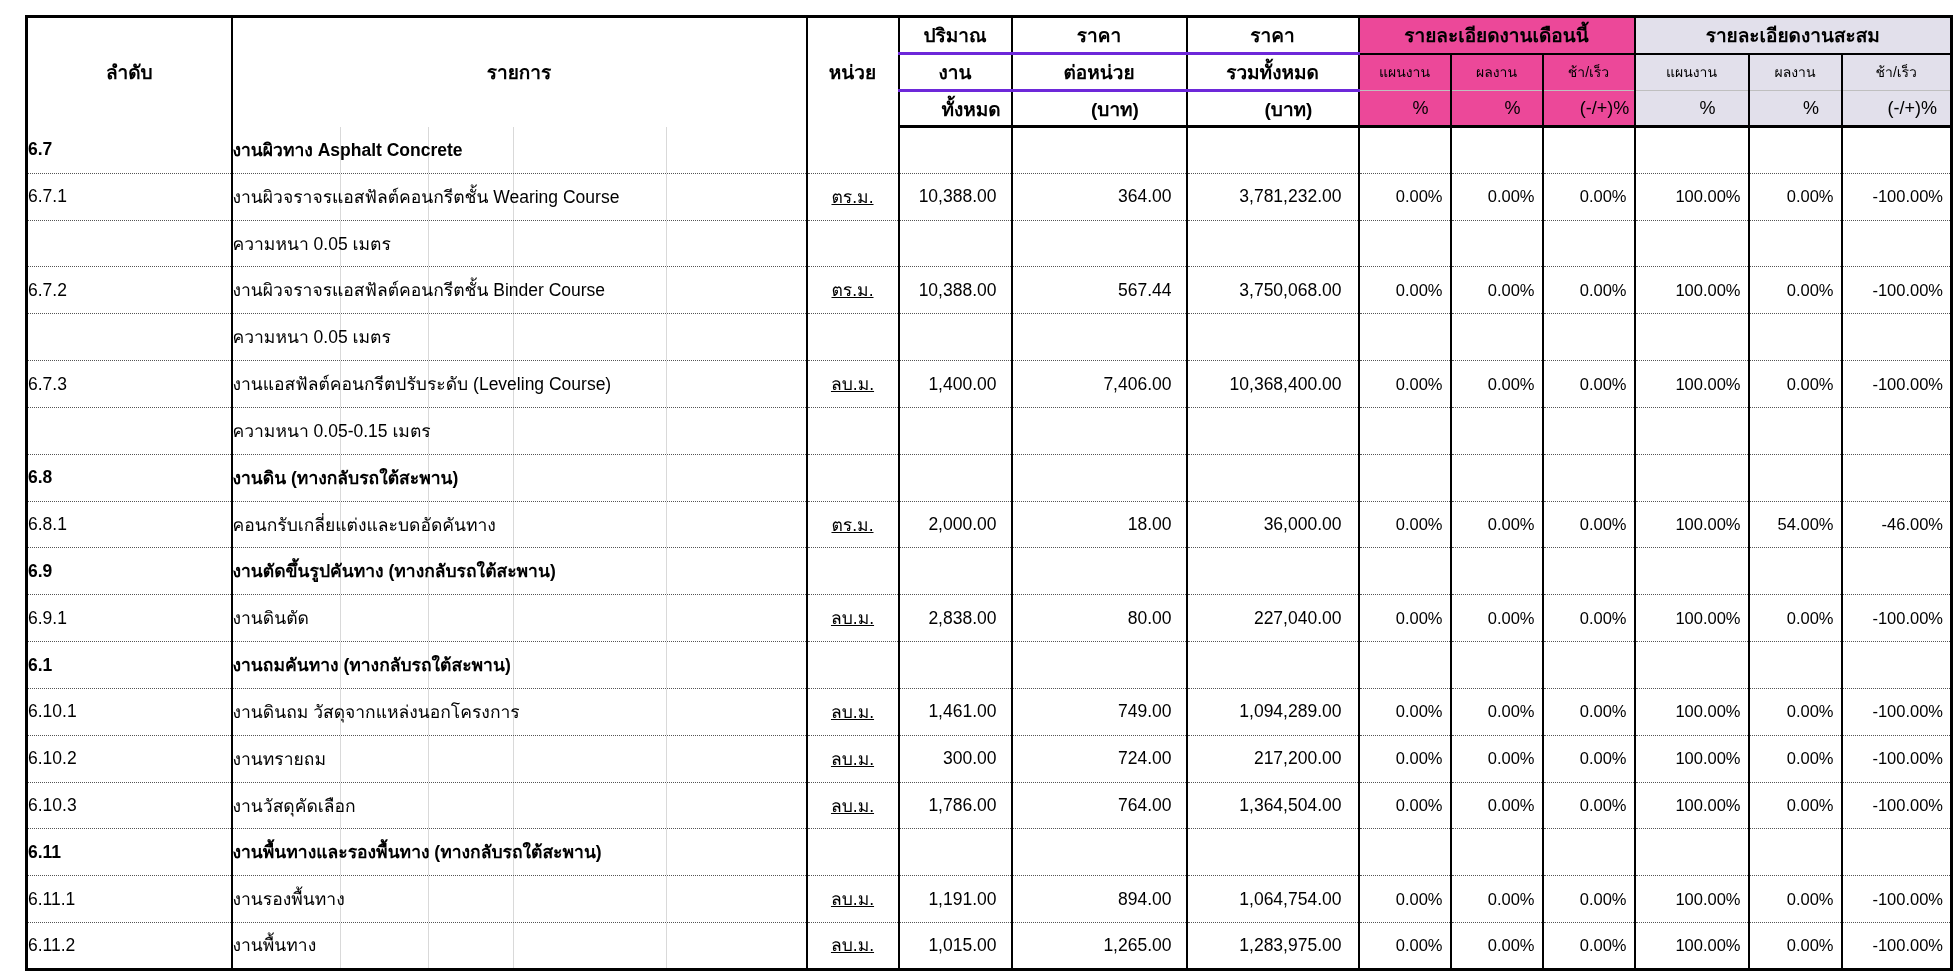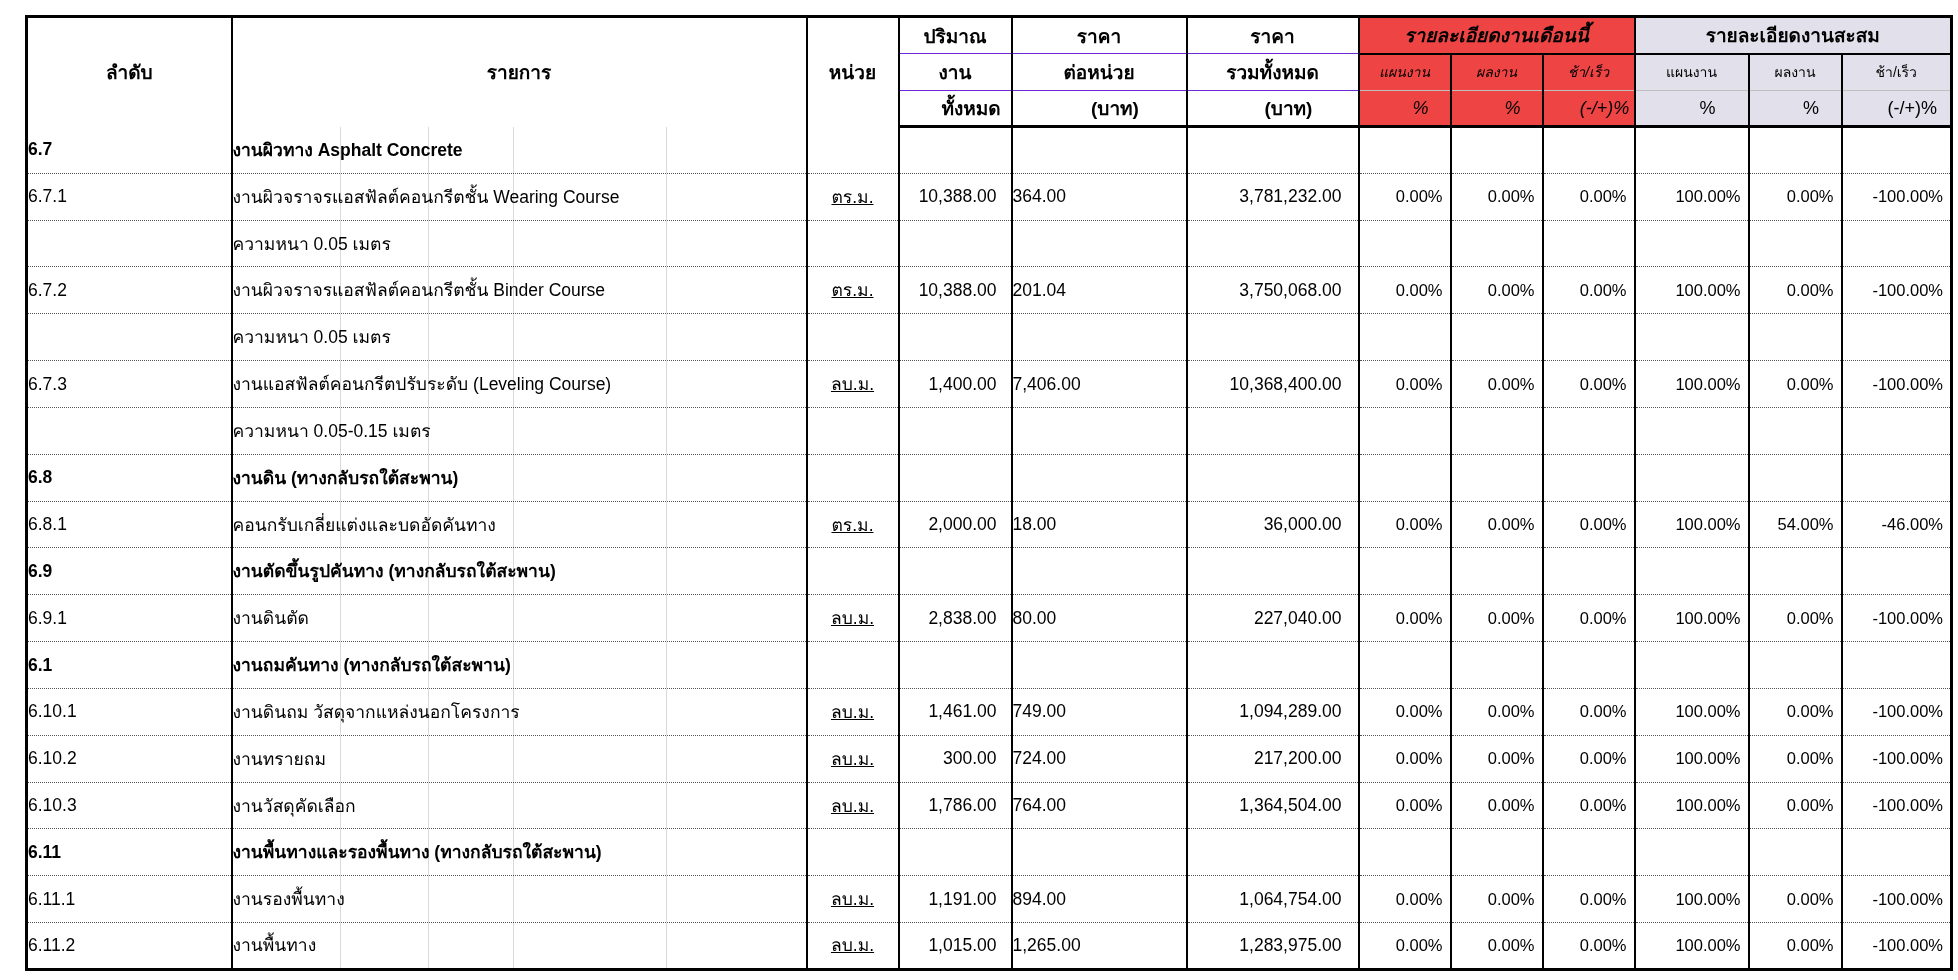--- a/index.html
+++ b/index.html
@@ -27,23 +27,23 @@
   thead th {
     border-left: 2px solid #000;
     font-weight: bold;
     font-size: 19px;
     text-align: center;
   }
   thead tr.h1 { height: 37px; }
   thead tr.h2 { height: 37px; }
   thead tr.h3 { height: 36px; }
   thead tr.h3 th { border-bottom: 3px solid #000; padding-left: 32px; }
-  th.hsub  { border-top: 1px solid #6d28d9; }
+  th.hsub  { border-top: 3px solid #6d28d9; }
   th.grp   { font-weight: bold; }
-  th.yel   { background: #ef4444; font-style: italic; }
+  th.yel   { background: #ec4899; }
   th.lav   { background: #E2E0EB; }
   th.subk  { border-top: 2px solid #000; font-weight: normal; font-size: 14px; }
   th.subf  { border-top: 1px solid #bfbfbf; font-weight: normal; font-size: 18px; }
   
   tbody tr { height: 46.83px; }
   tbody td {
     border-left: 2px solid #000;
     border-bottom: 1px dotted #555;
     font-size: 17.5px;
   }
@@ -55,21 +55,21 @@
       linear-gradient(#d9d9d9,#d9d9d9),
       linear-gradient(#d9d9d9,#d9d9d9),
       linear-gradient(#d9d9d9,#d9d9d9),
       linear-gradient(#d9d9d9,#d9d9d9);
     background-size: 1px 100%, 1px 100%, 1px 100%, 1px 100%;
     background-position: 107px 0, 195px 0, 280px 0, 433px 0;
     background-repeat: no-repeat;
   }
   td.c-unit { text-align: center; text-decoration: underline; }
   td.c-qty  { text-align: right; padding-right: 14px; }
-  td.c-up   { text-align: left; padding-right: 14px; }
+  td.c-up   { text-align: right; padding-right: 14px; }
   td.c-tp   { text-align: right; padding-right: 16px; }
   td.c-pct  { text-align: right; padding-right: 7px; font-size: 16.5px; }
   tr.section td.c-no, tr.section td.c-item { font-weight: bold; }
 </style>
 </head>
 <body>
 
 <table class="sheet-table">
   <colgroup>
     <col style="width:205px">
@@ -160,21 +160,21 @@
         <td class="c-pct"></td>
         <td class="c-pct"></td>
         <td class="c-pct"></td>
         <td class="c-pct"></td>
       </tr>
       <tr>
         <td class="c-no">6.7.2</td>
         <td class="c-item">งานผิวจราจรแอสฟัลต์คอนกรีตชั้น  Binder Course</td>
         <td class="c-unit">ตร.ม.</td>
         <td class="c-qty">10,388.00</td>
-        <td class="c-up">201.04</td>
+        <td class="c-up">567.44</td>
         <td class="c-tp">3,750,068.00</td>
         <td class="c-pct">0.00%</td>
         <td class="c-pct">0.00%</td>
         <td class="c-pct">0.00%</td>
         <td class="c-pct">100.00%</td>
         <td class="c-pct">0.00%</td>
         <td class="c-pct">-100.00%</td>
       </tr>
       <tr>
         <td class="c-no"></td>

